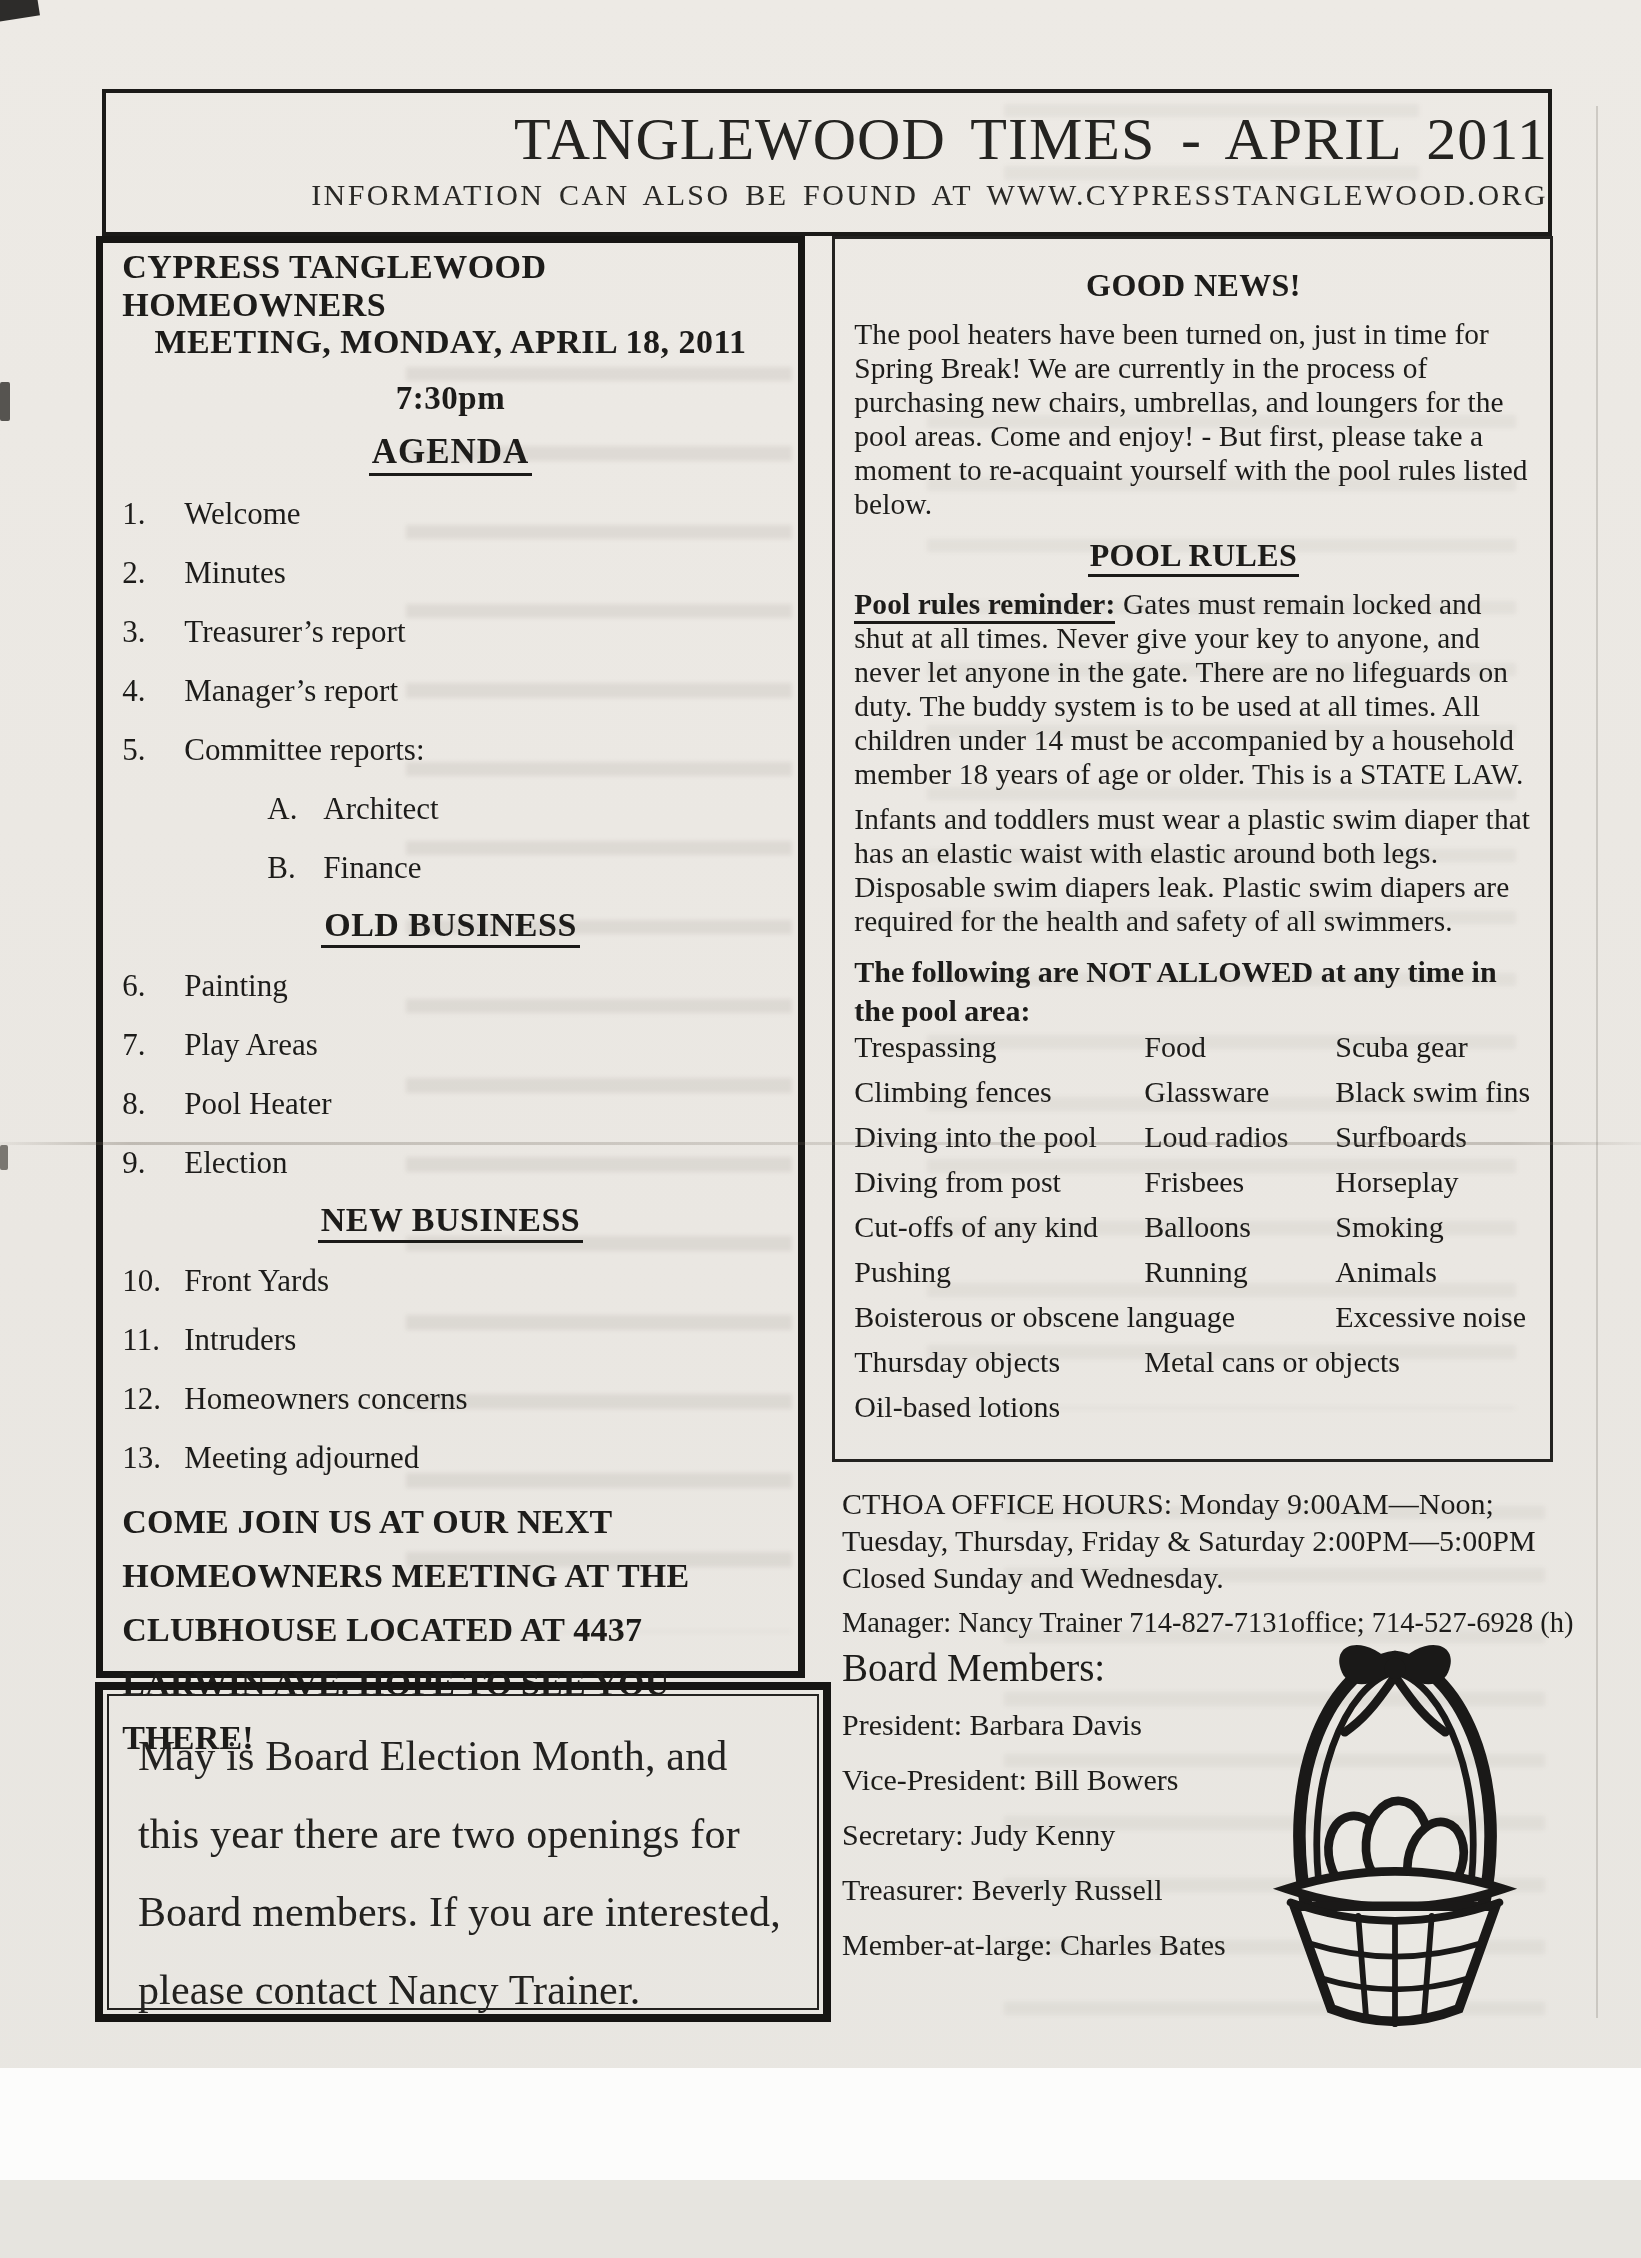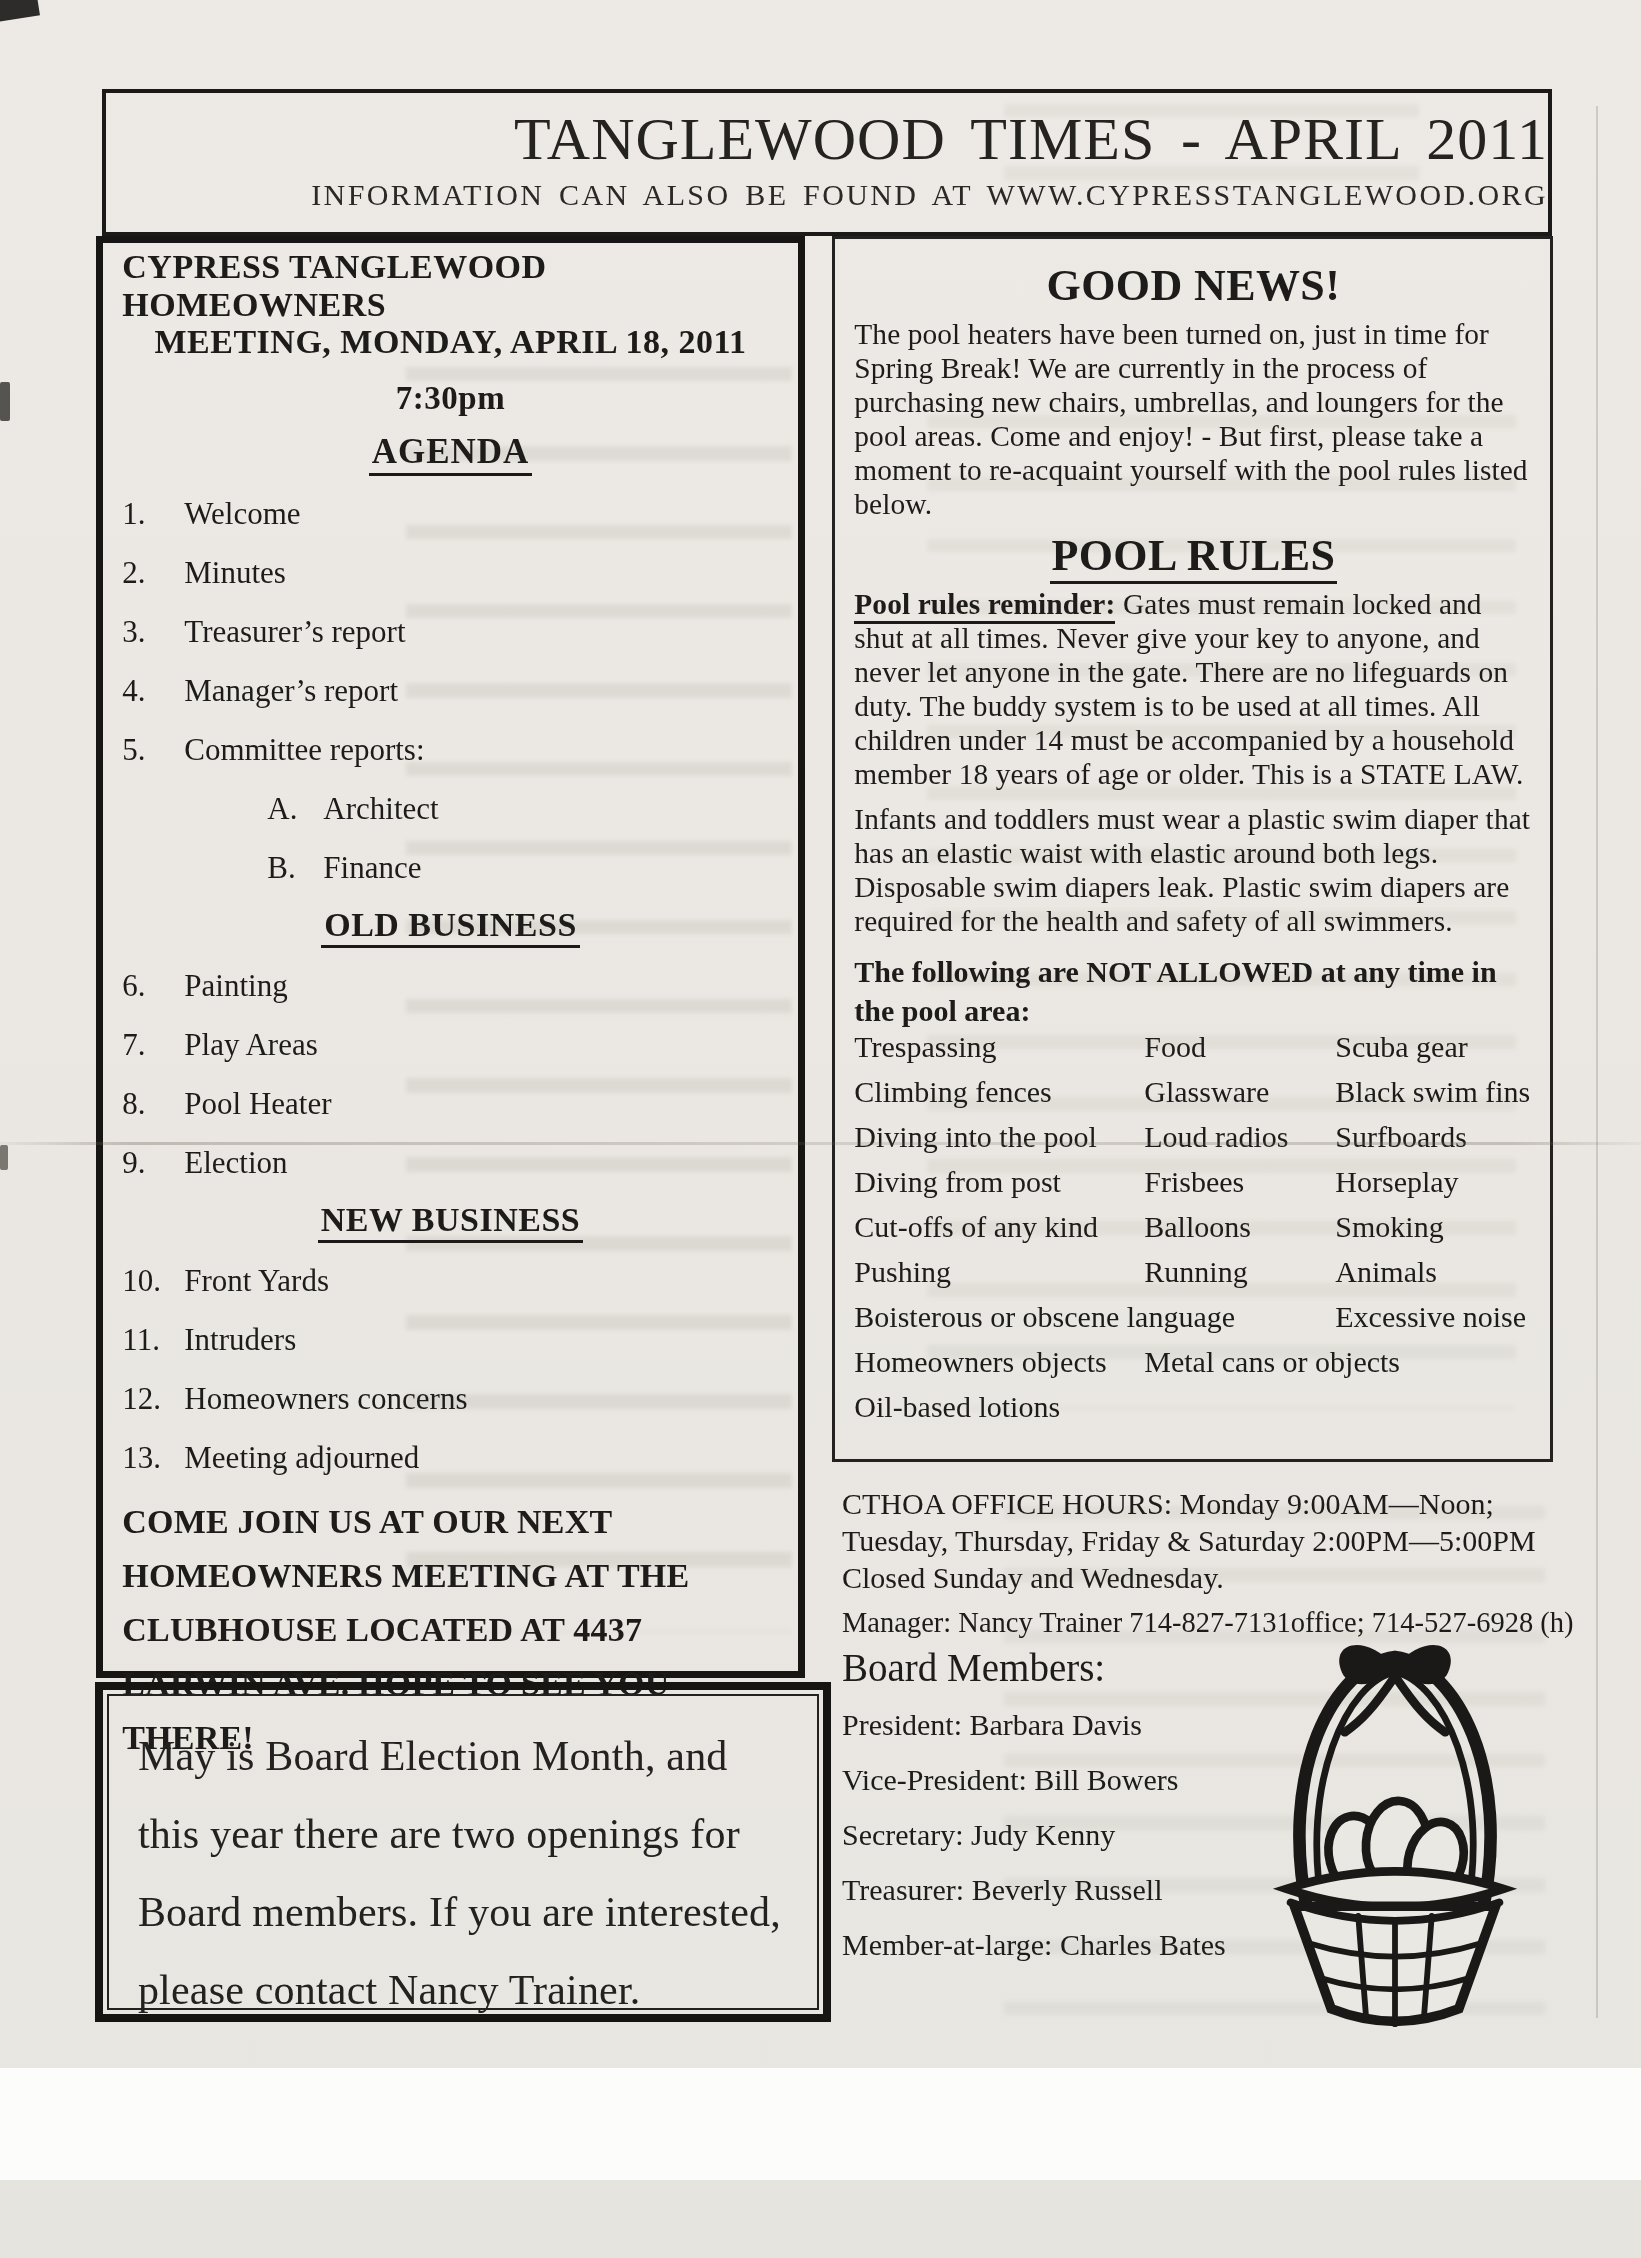--- a/index.html
+++ b/index.html
@@ -36,21 +36,21 @@
   .ag-row{height:59px;display:flex;align-items:center;font-size:31px;}
   .ag-row .num{width:62px;flex:0 0 62px;}
   .ag-row.subitem{padding-left:145px;}
   .ag-row.subitem .num{width:56px;flex:0 0 56px;}
   .ag-row.heading{justify-content:center;}
   .ag-row.heading .uline{font-weight:700;font-size:34px;letter-spacing:0.5px;}
   .come-join{margin-top:7.7px;font-weight:700;font-size:34px;line-height:54px;letter-spacing:0.2px;}
 
   
   .pool-box{position:absolute;left:832px;top:236px;width:721px;height:1226px;border:3.9px solid #232220;box-sizing:border-box;z-index:3;padding:27px 17.4px 0 19.3px;}
-  .box-title{text-align:center;font-weight:700;font-size:44px;line-height:39px;letter-spacing:0.4px;}
+  .box-title{text-align:center;font-weight:700;font-size:32px;line-height:39px;letter-spacing:0.4px;}
   .uline2{border-bottom:3.4px solid #1b1a18;padding:0 1.9px 1px;}
   .para{font-size:29.4px;line-height:34px;margin-top:11.6px;letter-spacing:0.1px;}
   .pr-title{margin-top:15.4px;}
   .reminder-label{font-weight:700;border-bottom:3.4px solid #1b1a18;padding-bottom:1px;margin-right:7.7px;}
   .na-heading{margin-top:13.5px;font-weight:700;font-size:30px;line-height:39px;}
   .na-grid{margin-top:0;display:grid;grid-template-columns:290px 191px auto;grid-auto-rows:45px;}
   .na-cell{white-space:nowrap;font-size:30px;overflow:visible;}
 
   
   .office-hours{position:absolute;left:842px;top:1485px;width:722px;font-size:30px;line-height:37px;z-index:3;}
@@ -180,21 +180,21 @@
         <div class="na-cell col3">Horseplay</div>
         <div class="na-cell col1">Cut-offs of any kind</div>
         <div class="na-cell col2">Balloons</div>
         <div class="na-cell col3">Smoking</div>
         <div class="na-cell col1">Pushing</div>
         <div class="na-cell col2">Running</div>
         <div class="na-cell col3">Animals</div>
         <div class="na-cell col1">Boisterous or obscene language</div>
         <div class="na-cell col2"></div>
         <div class="na-cell col3">Excessive noise</div>
-        <div class="na-cell col1">Homeowners objects</div>
+        <div class="na-cell col1">Thursday objects</div>
         <div class="na-cell col2">Metal cans or objects</div>
         <div class="na-cell col3"></div>
         <div class="na-cell col1">Oil-based lotions</div>
         <div class="na-cell col2"></div>
         <div class="na-cell col3"></div>
       </div>
   </div>
 
   <div class="office-hours">CTHOA OFFICE HOURS: Monday 9:00AM—Noon; Tuesday, Thursday, Friday &amp; Saturday 2:00PM—5:00PM  Closed Sunday and Wednesday.</div>
   <div class="manager-line">Manager: Nancy Trainer 714-827-7131office; 714-527-6928 (h)</div>

